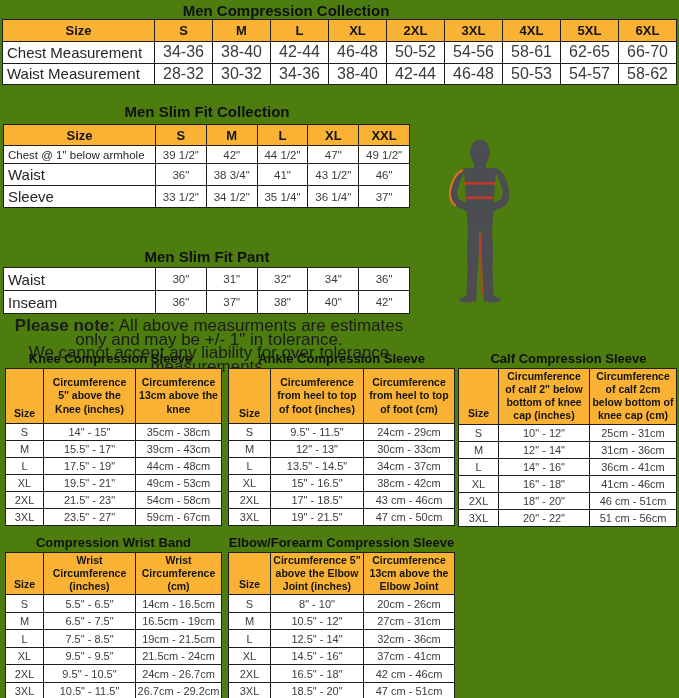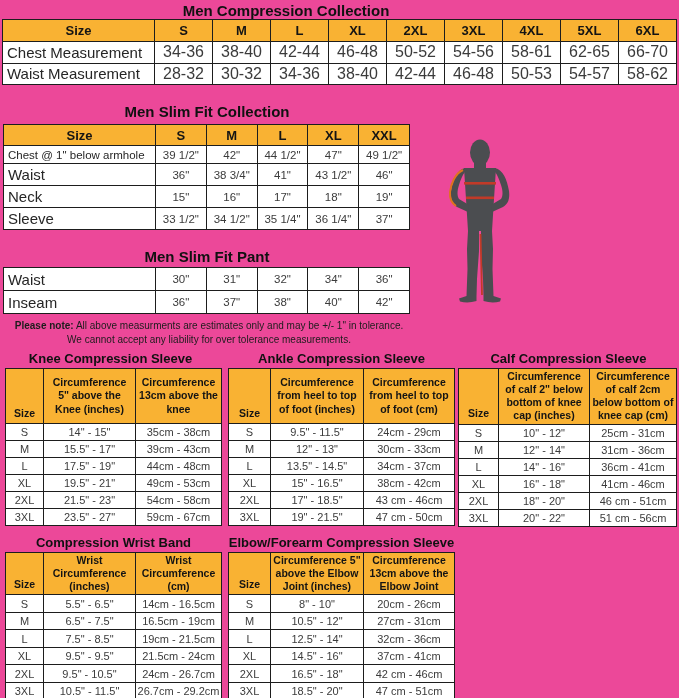--- a/index.html
+++ b/index.html
@@ -1,16 +1,16 @@
 <!DOCTYPE html>
 <html><head>
 <meta charset="utf-8">
 <style>
   html,body { margin:0; padding:0; background:#ffffff; }
-  .page { position:relative; width:679px; height:698px; background:#ec4899;
+  .page { position:relative; width:679px; height:698px; background:#4d7c0f;
           font-family:"Liberation Sans", sans-serif; color:#222; overflow:hidden; }
   .abs { position:absolute; }
   .title { font-weight:bold; text-align:center; color:#111; }
   .t-lg { font-size:15px; }
   .t-md { font-size:13px; }
 
   table { border-collapse:collapse; table-layout:fixed; width:100%; background:#fff; }
   th, td { border:1.5px solid #1d1d1d; overflow:hidden; }
   th { background:#F9B233; font-weight:bold; color:#141414; text-align:center; }
   td { text-align:center; color:#3b3b3b; }
@@ -28,21 +28,21 @@
   .slim tr.r-sm { height:18px; }
   .slim tr.r-sm td.lbl { font-size:11.5px; }
   .slim tr.r-lg { height:22px; }
   .slim td.lbl { text-align:left; padding-left:4px; font-size:15px; color:#262626; }
   .slim td.val { font-size:11.5px; }
   .pant tbody tr { height:23px; }
   .pant td.lbl { text-align:left; padding-left:4px; font-size:15px; color:#262626; }
   .pant td.val { font-size:11.5px; }
 
   
-  .note { font-size:10px; text-align:center; color:#1c1c1c; line-height:13.5px; }
+  .note { font-size:17px; text-align:center; color:#1c1c1c; line-height:13.5px; }
   .note b { font-weight:bold; }
 
   
   .sv th { font-size:10.5px; line-height:1.25; padding:1px 2px; font-weight:bold; }
   .sv th.size { vertical-align:bottom; padding-bottom:3px; }
   .sv td { font-size:11px; }
   .sv-mid thead tr { height:55px; }
   .sv-mid tbody tr { height:17px; }
   .sv-bot thead tr { height:40px; }
   .sv-bot tbody tr { height:17.5px; }
@@ -137,28 +137,20 @@
         <td class="val">47"</td>
         <td class="val">49 1/2"</td>
       </tr>
       <tr class="r-lg">
         <td class="lbl">Waist</td>
         <td class="val">36"</td>
         <td class="val">38 3/4"</td>
         <td class="val">41"</td>
         <td class="val">43 1/2"</td>
         <td class="val">46"</td>
-      </tr>
-      <tr class="r-lg">
-        <td class="lbl">Neck</td>
-        <td class="val">15"</td>
-        <td class="val">16"</td>
-        <td class="val">17"</td>
-        <td class="val">18"</td>
-        <td class="val">19"</td>
       </tr>
       <tr class="r-lg">
         <td class="lbl">Sleeve</td>
         <td class="val">33 1/2"</td>
         <td class="val">34 1/2"</td>
         <td class="val">35 1/4"</td>
         <td class="val">36 1/4"</td>
         <td class="val">37"</td>
       </tr>
     </tbody>

